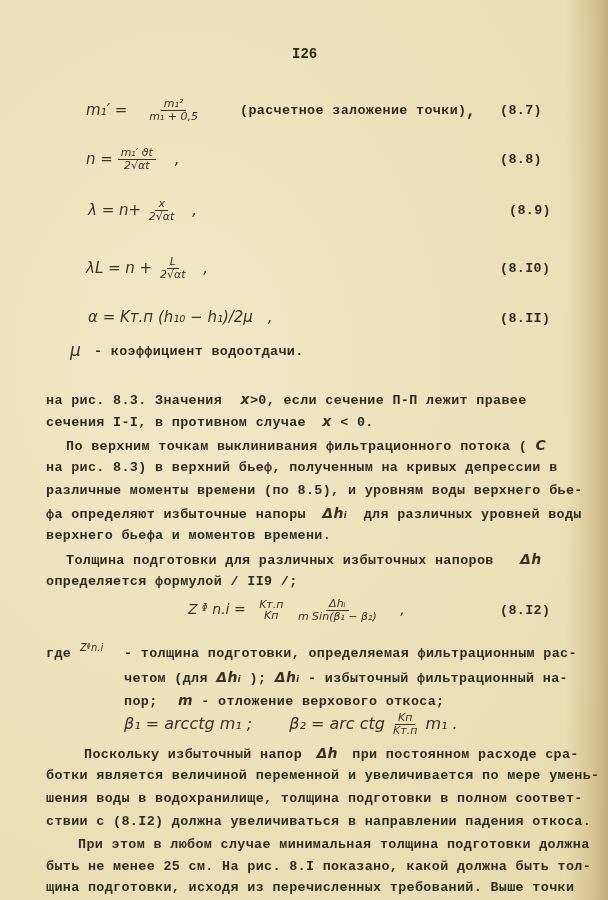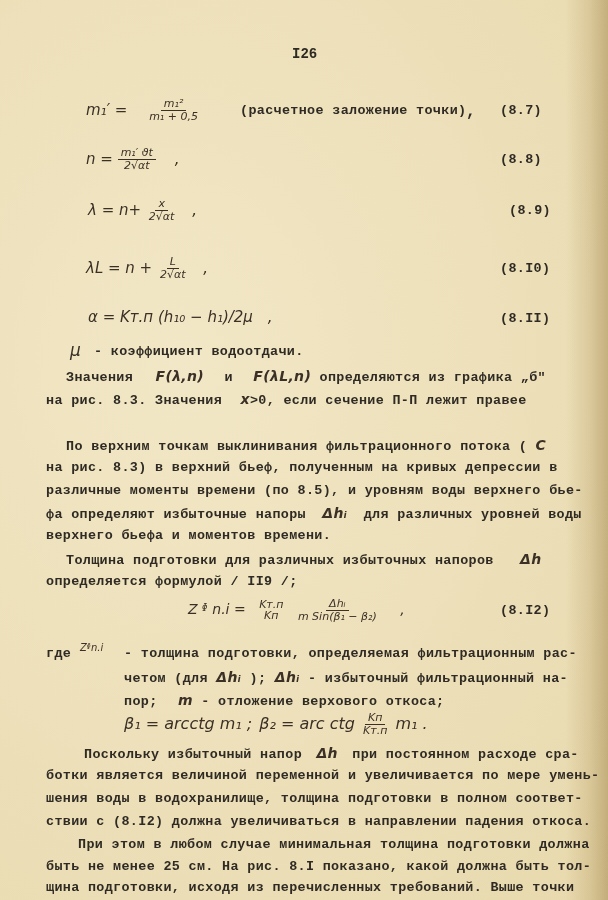--- a/index.html
+++ b/index.html
@@ -82,30 +82,28 @@
 
   <div class="m" style="left:88px;top:308px;">
     <span>α = Kт.п (h₁₀ − h₁)/2μ</span>
     <span style="margin-left:10px;">,</span>
   </div>
   <div class="t" style="left:500px;top:311px;">(8.II)</div>
 
   <div class="m" style="left:70px;top:340px;font-size:17px;">μ</div>
   <div class="t" style="left:94px;top:344px;">- коэффициент водоотдачи.</div>
 
-  <div class="t" style="left:66px;top:368px;">
-    <span>Значения</span>
-    <span class="m" style="position:static;font-size:14px;margin-left:14px;">F(λ,n)</span>
-    <span style="margin-left:12px;">и</span>
-    <span class="m" style="position:static;font-size:14px;margin-left:12px;">F(λL,n)</span>
-    <span>определяются из графика „б"</span>
-  </div>
   <div class="t" style="left:46px;top:391px;">
     <span>на рис. 8.3.  Значения</span>
     <span class="m" style="position:static;font-size:14px;margin-left:10px;">x</span><span>&gt;0, если сечение П-П лежит правее</span>
+  </div>
+  <div class="t" style="left:46px;top:413px;">
+    <span>сечения I-I, в противном случае</span>
+    <span class="m" style="position:static;font-size:14px;margin-left:8px;">x</span>
+    <span>&lt; 0.</span>
   </div>
 
   <div class="t" style="left:66px;top:437px;">
     <span>По верхним точкам выклинивания фильтрационного потока (</span>
     <span class="m" style="position:static;font-size:14px;">C</span>
   </div>
   <div class="t" style="left:46px;top:460px;">на рис. 8.3) в верхний бьеф, полученным на кривых депрессии в</div>
   <div class="t" style="left:46px;top:483px;">различные моменты времени (по 8.5), и уровням воды верхнего бье-</div>
   <div class="t" style="left:46px;top:505px;">
     <span>фа определяют избыточные напоры</span>
@@ -144,21 +142,21 @@
     <span class="m" style="position:static;font-size:14px;">Δhᵢ</span>
     <span>- избыточный фильтрационный на-</span>
   </div>
   <div class="t" style="left:124px;top:692px;">
     <span>пор;</span>
     <span class="m" style="position:static;font-size:14px;margin-left:12px;">m</span>
     <span>- отложение верхового откоса;</span>
   </div>
   <div class="m" style="left:124px;top:712px;font-size:16px;">
     <span>β₁ = arcctg  m₁ ;</span>
-    <span style="margin-left:2px;">β₂ = arc ctg</span>
+    <span style="margin-left:32px;">β₂ = arc ctg</span>
     <span class="frac">
       <span class="num small">Kп</span>
       <span class="den small">Kт.п</span>
     </span>
     <span>m₁ .</span>
   </div>
 
   <div class="t" style="left:84px;top:745px;">
     <span>Поскольку избыточный напор</span>
     <span class="m" style="position:static;font-size:14px;margin:0 6px;">Δh</span>

